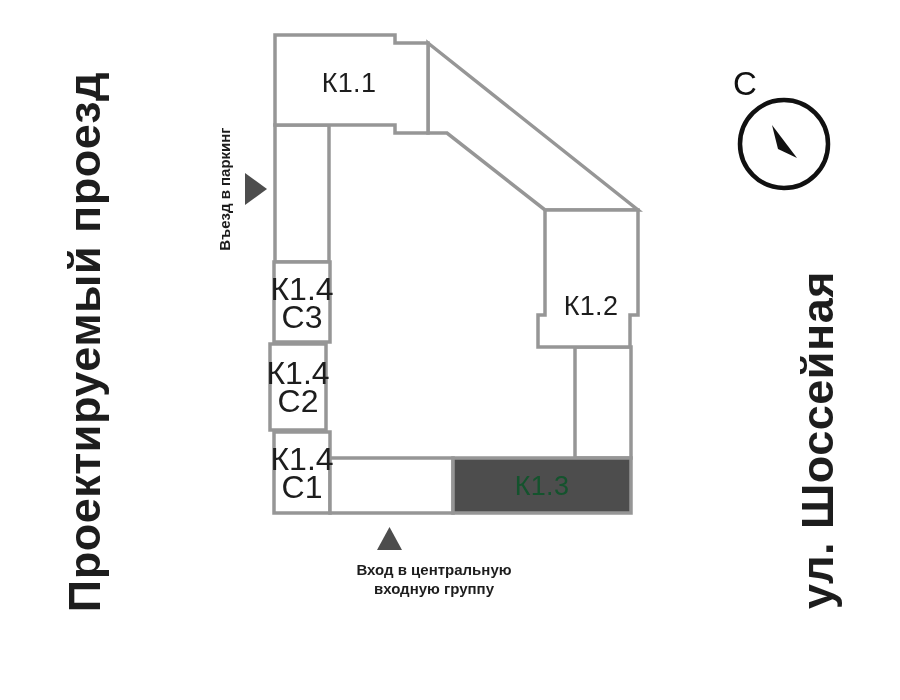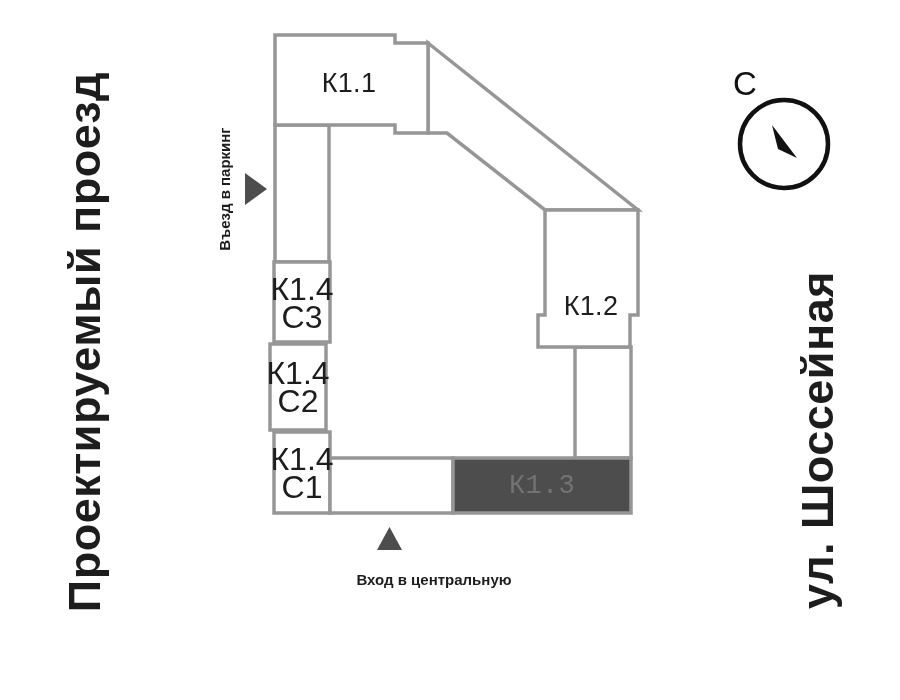--- a/index.html
+++ b/index.html
@@ -12,21 +12,21 @@
     position:absolute; transform:translate(-50%,-50%);
     white-space:nowrap; color:#1d1d1d; text-align:center;
   }
   .vert { transform:translate(-50%,-50%) rotate(-90deg); }
   .street { font-size:45px; font-weight:600; letter-spacing:.5px; }
   .bldg  { font-size:27px; font-weight:500; letter-spacing:.3px; }
   .bldg2 { font-size:32px; font-weight:500; line-height:28px; }
   .bldg2 span { display:block; }
   .note  { font-size:15px; font-weight:700; line-height:19px; }
   .note span { display:block; }
-  .k13-label { color:#737373;font-family:Liberation Mono, monospace; }
+  .k13-label { color:#14532d; }
   .compass-letter { font-size:33px; font-weight:400; color:#111111; }
 </style>
 </head>
 <body>
 
 <div class="stage">
 
   <svg class="plan" width="900" height="700" viewBox="0 0 900 700">
     <g fill="#ffffff" stroke="#969696" stroke-width="3.5" stroke-linejoin="miter">
 
@@ -74,17 +74,18 @@
     <span>С2</span>
   </div>
   <div class="lbl bldg2" style="left:302px; top:473px;">
     <span>К1.4</span>
     <span>С1</span>
   </div>
 
   <div class="lbl vert note" style="left:224px; top:189px;">Въезд в паркинг</div>
   <div class="lbl note" style="left:389px; top:579px;margin-left:45px;">
     <span>Вход в центральную</span>
+    <span>входную группу</span>
   </div>
 
   <div class="lbl compass-letter" style="left:745px; top:84px;">С</div>
 
 </div>
 
 </body></html>

